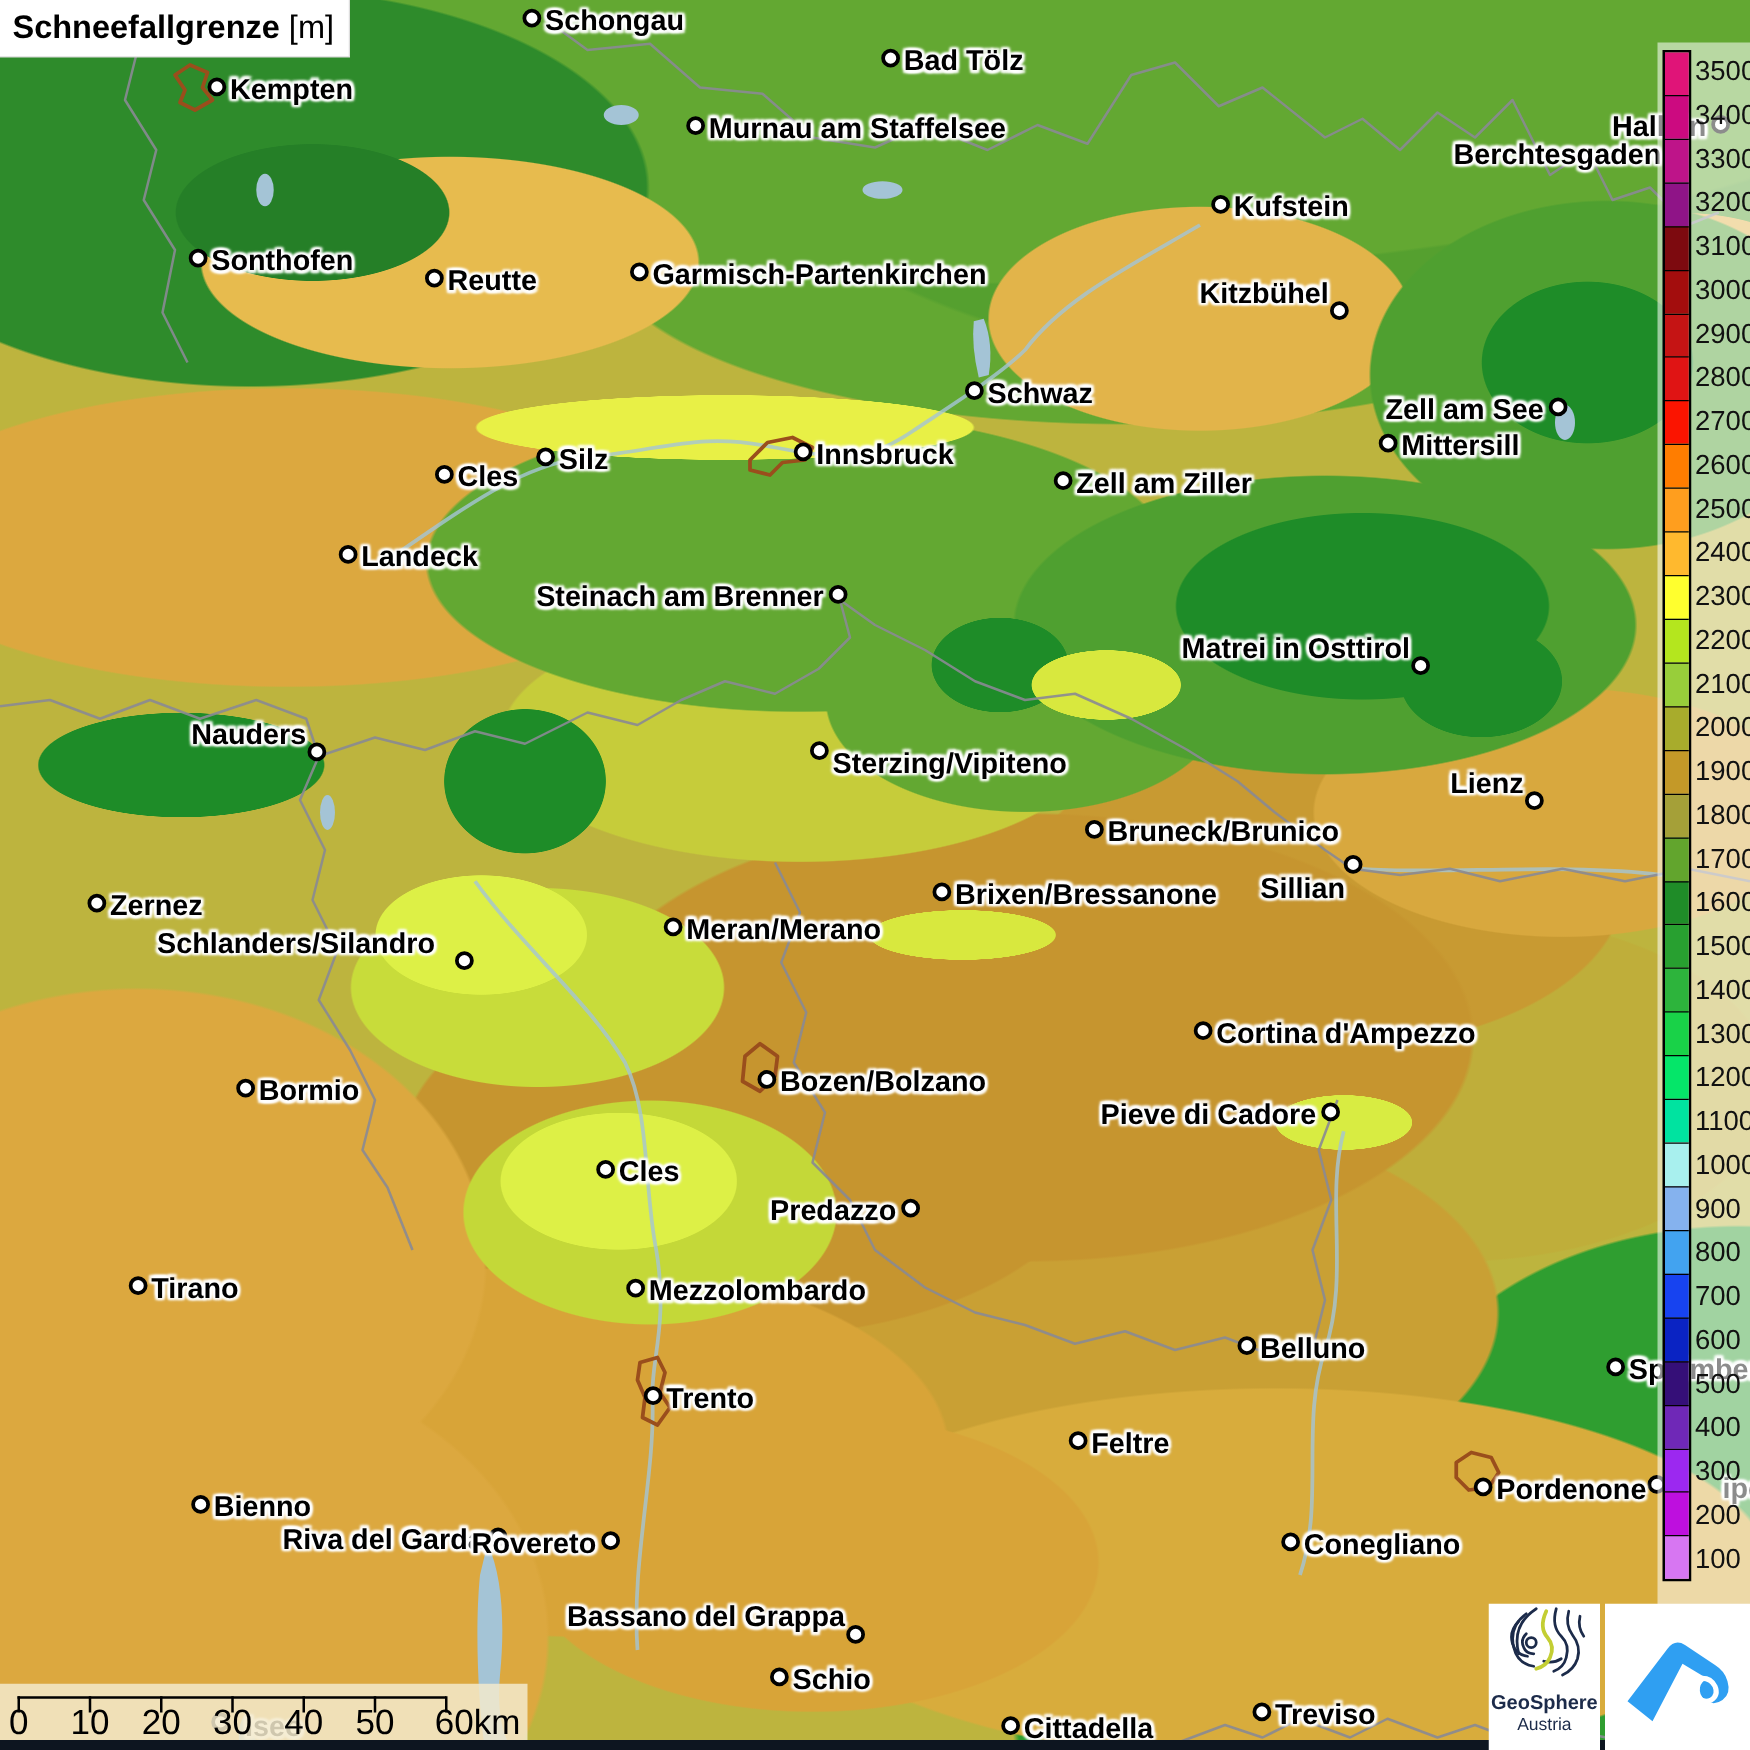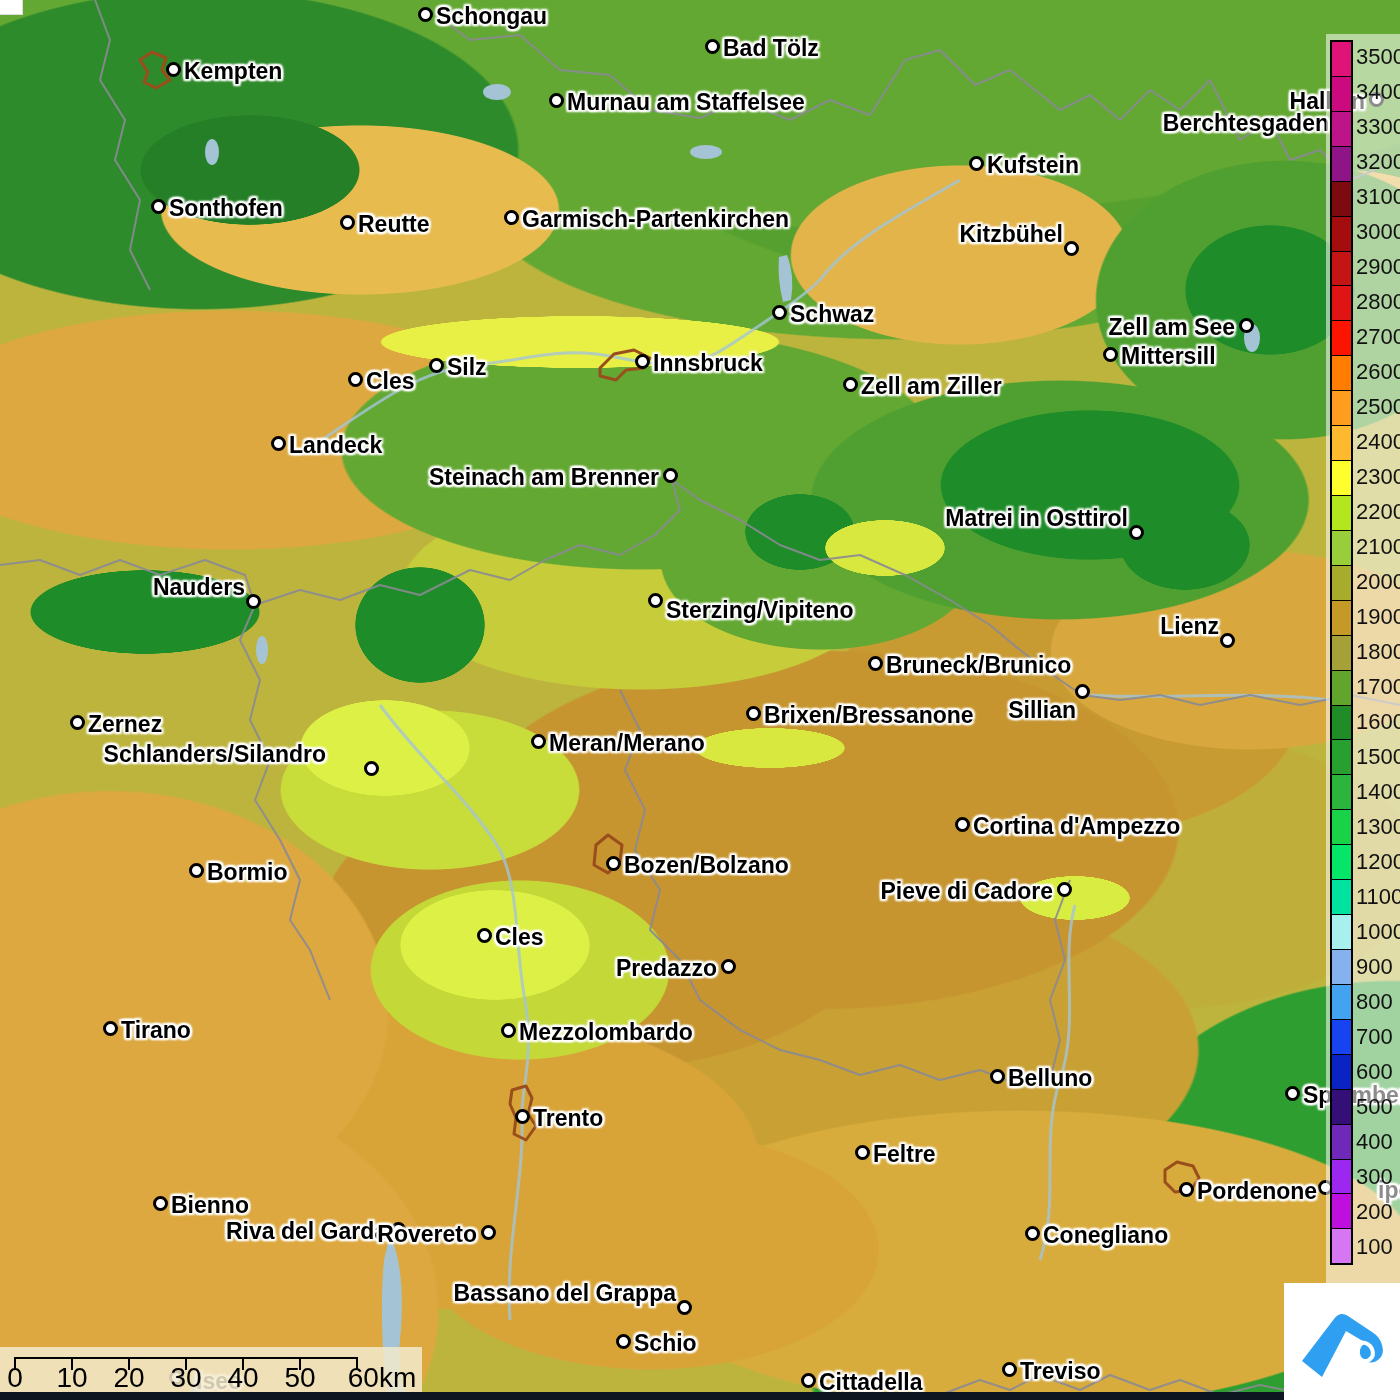--- a/index.html
+++ b/index.html
@@ -177,21 +177,21 @@
       <div class="city-label" style="left: 886px; top: 652px;">Bruneck/Brunico</div>
       <div class="city-marker" style="left: 1075px; top: 684px;"></div>
       <div class="city-label" style="right: 324px; top: 697px;">Sillian</div>
       <div class="city-marker" style="left: 70px; top: 715px;"></div>
       <div class="city-label" style="left: 88px; top: 711px;">Zernez</div>
       <div class="city-marker" style="left: 746px; top: 706px;"></div>
       <div class="city-label" style="left: 764px; top: 702px;">Brixen/Bressanone</div>
       <div class="city-marker" style="left: 531px; top: 734px;"></div>
       <div class="city-label" style="left: 549px; top: 730px;">Meran/Merano</div>
       <div class="city-marker" style="left: 364px; top: 761px;"></div>
-      <div class="city-label" style="right: 1074px; top: 741px;">Schlanders/Silandro</div>
+      <div class="city-label" style="right: 1052px; top: 741px;">Schlanders/Silandro</div>
       <div class="city-marker" style="left: 955px; top: 817px;"></div>
       <div class="city-label" style="left: 973px; top: 813px;">Cortina d'Ampezzo</div>
       <div class="city-marker" style="left: 189px; top: 863px;"></div>
       <div class="city-label" style="left: 207px; top: 859px;">Bormio</div>
       <div class="city-marker" style="left: 606px; top: 856px;"></div>
       <div class="city-label" style="left: 624px; top: 852px;">Bozen/Bolzano</div>
       <div class="city-marker" style="left: 1057px; top: 882px;"></div>
       <div class="city-label" style="right: 347px; top: 878px;">Pieve di Cadore</div>
       <div class="city-marker" style="left: 477px; top: 928px;"></div>
       <div class="city-label" style="left: 495px; top: 924px;">Cles</div>
@@ -305,20 +305,24 @@
       <div class="legend-label" style="top: 1024px;">700</div>
       <div class="legend-label" style="top: 1059px;">600</div>
       <div class="legend-label" style="top: 1094px;">500</div>
       <div class="legend-label" style="top: 1129px;">400</div>
       <div class="legend-label" style="top: 1164px;">300</div>
       <div class="legend-label" style="top: 1199px;">200</div>
       <div class="legend-label" style="top: 1234px;">100</div>
     </div>
 
   <div id="title-box">
+    <div id="title-line1">
+      <span class="t-bold">Schneefallgrenze</span>
+      <span>[m]</span>
+    </div>
   </div>
 
   <div id="scalebar">
     <div class="bar-line"></div>
   <div class="bar-tick" style="left: 14px;"></div>
       <div class="bar-num" style="left: 15px;">0</div>
       <div class="bar-tick" style="left: 71px;"></div>
       <div class="bar-num" style="left: 72px;">10</div>
       <div class="bar-tick" style="left: 128px;"></div>
       <div class="bar-num" style="left: 129px;">20</div>
@@ -327,19 +331,37 @@
       <div class="bar-tick" style="left: 242px;"></div>
       <div class="bar-num" style="left: 243px;">40</div>
       <div class="bar-tick" style="left: 299px;"></div>
       <div class="bar-num" style="left: 300px;">50</div>
       <div class="bar-tick" style="left: 356px;"></div>
       <div class="bar-num" style="left: 382px;">60km</div>
     </div>
 
   <div id="bottom-strip"></div>
 
+  <div id="geosphere-box">
+    <svg width="70" height="66" viewBox="0 0 70 66">
+      <g fill="none" stroke="#1C2B4A" stroke-width="2.2" stroke-linecap="round">
+        <path d="M14,14 q-8,8 -5,18 q3,9 12,10"></path>
+        <path d="M20,8 q-14,10 -10,27 q3,13 16,15"></path>
+        <path d="M28,4 q-20,13 -14,36"></path>
+        <path d="M20,24 q-5,5 -2,11 q2,5 8,5"></path>
+        <circle cx="24" cy="31" r="4"></circle>
+        <path d="M44,4 q-4,14 4,22 q7,7 4,17 q-2,8 -10,11"></path>
+        <path d="M54,6 q-3,11 3,19 q7,9 4,19 q-3,9 -12,13"></path>
+        <path d="M63,10 q-2,9 3,16"></path>
+        <path d="M34,46 q8,2 14,-2"></path>
+      </g>
+      <path d="M36,6 q-6,13 1,21 q6,7 2,16 q-3,7 -11,9" fill="none" stroke="#C3CE33" stroke-width="3" stroke-linecap="round"></path>
+    </svg>
+    <div id="geosphere-name">GeoSphere</div>
+    <div id="geosphere-country">Austria</div>
+  </div>
   <div id="partner-box">
     <svg width="96" height="86" viewBox="0 0 96 86">
       <path d="M8,62 L40,20 q6,-8 14,-3 L78,33 q8,5 10,13 q3,10 -4,15 q-7,5 -14,0 q-5,-4 -4,-10 q1,-5 6,-7 L52,32 L28,78 Z" fill="#2F9FF2"></path>
       <path d="M64,44 q10,-2 14,6 q3,7 -3,11 q-6,3 -10,-2" fill="none" stroke="#fff" stroke-width="4" stroke-linecap="round"></path>
     </svg>
   </div>
 </div>
 
 </body></html>

